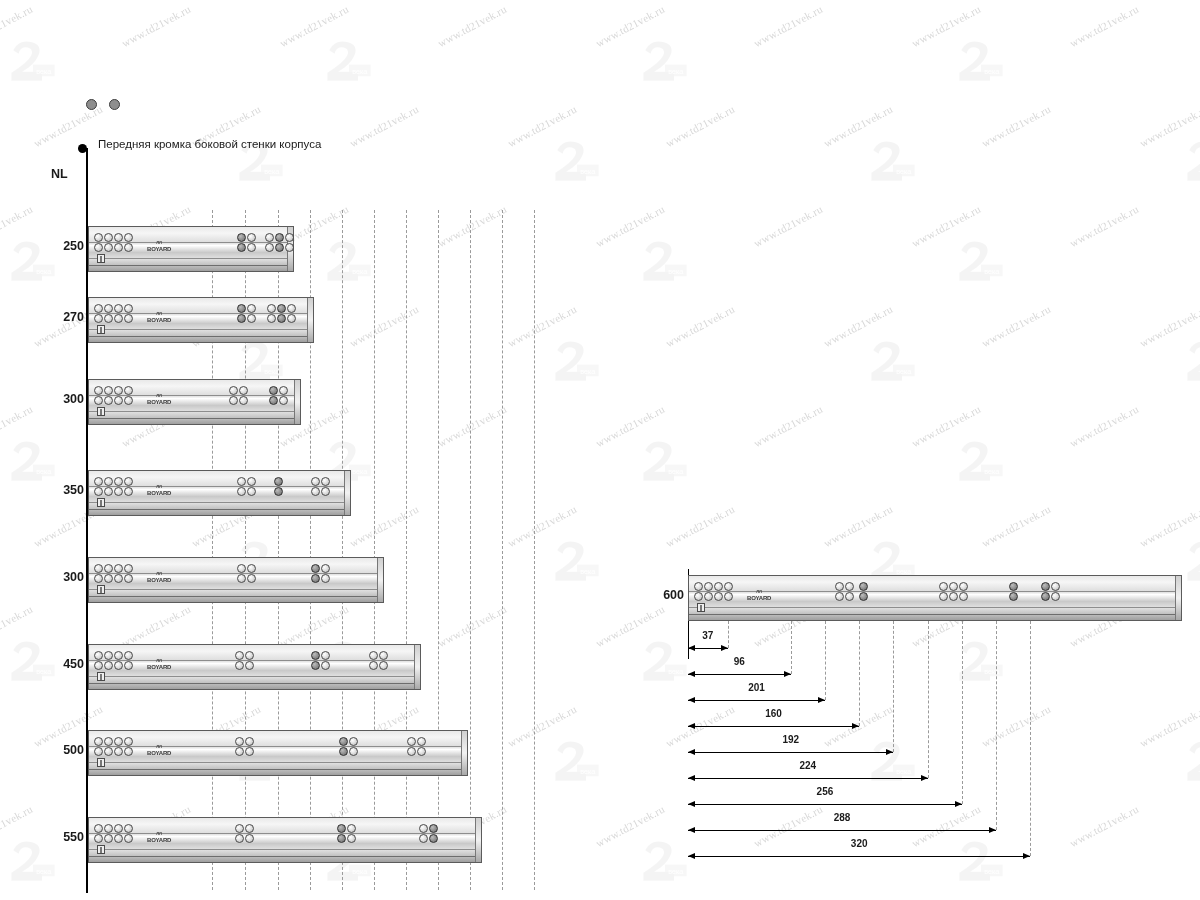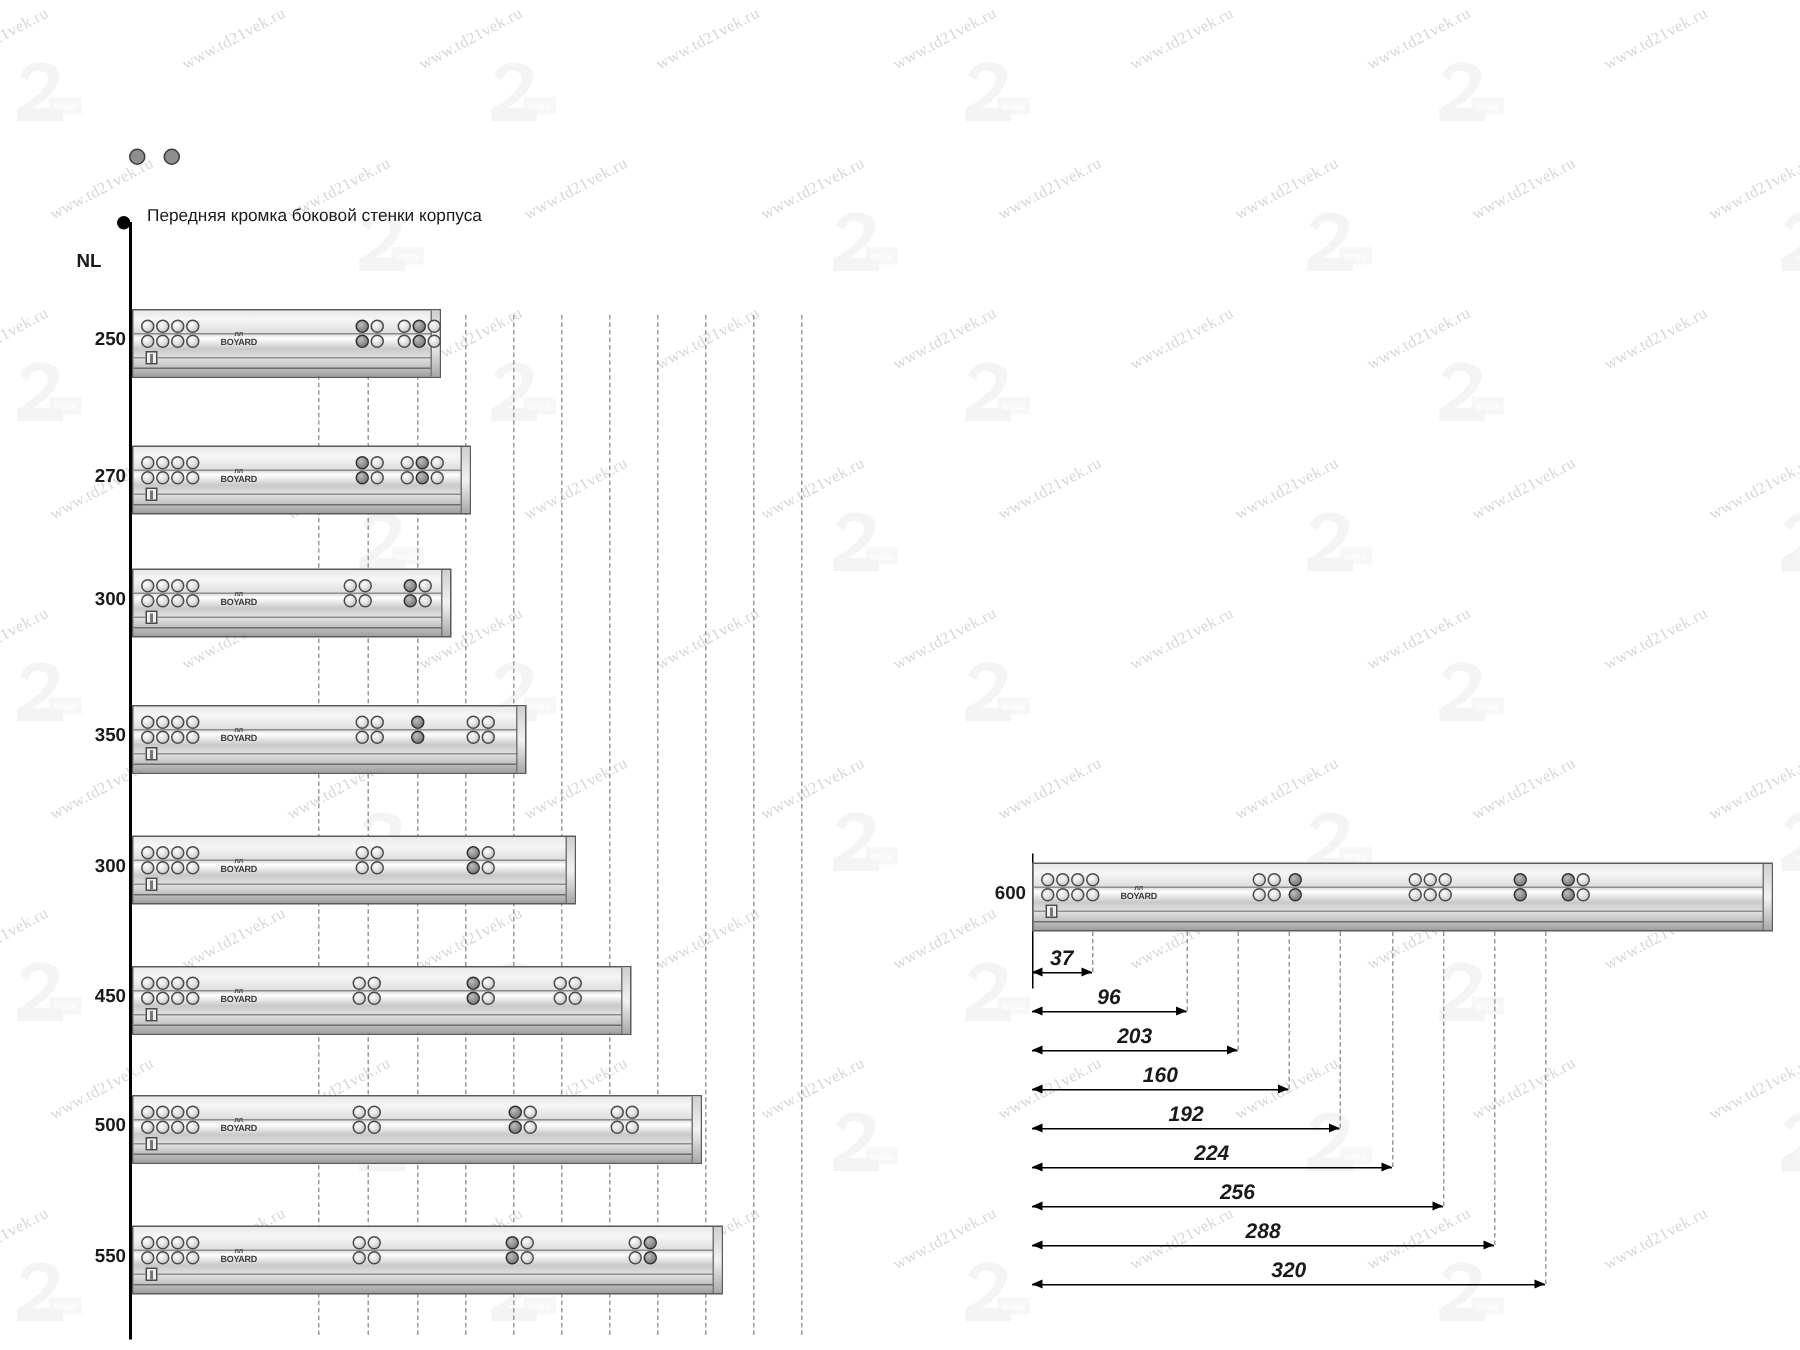--- a/index.html
+++ b/index.html
@@ -243,24 +243,23 @@
     content: "";
     position: absolute;
     top: -3px;
     border-top: 3.5px solid transparent;
     border-bottom: 3.5px solid transparent;
   }
   .dimline::before { left: 0; border-right: 7px solid #000; }
   .dimline::after  { right: 0; border-left: 7px solid #000; }
   .dimtext {
     position: absolute;
-    font-size: 14px;
+    font-size: 10px;
     font-weight: bold;
     transform: translateX(-50%);
-    font-style: italic;
   }
 </style>
 </head>
 <body>
 
 <div id="page">
 
   <div class="wm-layer" id="wm">
       <div class="wm-text" style="left: -40px; top: 20px;">www.td21vek.ru</div>
       <div class="wm-logo" style="left: 6px; top: 34px;"><svg viewBox="0 0 60 60" xmlns="http://www.w3.org/2000/svg">
@@ -539,21 +538,21 @@
       <div class="guide" style="left: 310px;"></div>
       <div class="guide" style="left: 342px;"></div>
       <div class="guide" style="left: 374px;"></div>
       <div class="guide" style="left: 406px;"></div>
       <div class="guide" style="left: 438px;"></div>
       <div class="guide" style="left: 470px;"></div>
       <div class="guide" style="left: 502px;"></div>
       <div class="guide" style="left: 534px;"></div>
     </div>
   <div id="rows">
-      <div class="row" style="left: 88px; top: 206px; width: 206px;">
+      <div class="row" style="left: 88px; top: 226px; width: 206px;">
         <div class="slide" style="width: 206px;">
           <div class="seam s1"></div>
           <div class="seam s2"></div>
           <div class="seam s3"></div>
           <div class="end-cap" style="right:0"></div>
           <div class="brand" style="left: 58px;"><span class="b-top">ЛЛ</span>BOYARD</div>
           <div class="tab" style="left: 8px; top: 27px;"></div>
           <div class="holes" style="left: 5px; top: 6px;">
             <div class="hcol">
               <div class="hole"></div>
@@ -1062,21 +1061,21 @@
       </div>
       <div class="dim-axis" style="left: 688px; top: 569px; height: 90px;"></div>
       <div class="dim-tick" style="left: 727.59px; top: 621px; height: 27px;"></div>
       <div class="dimline" style="left: 688px; top: 648px; width: 39.59px;"></div>
       <div class="dimtext" style="left: 707.795px; top: 630px;">37</div>
       <div class="dim-tick" style="left: 790.72px; top: 621px; height: 53px;"></div>
       <div class="dimline" style="left: 688px; top: 674px; width: 102.72px;"></div>
       <div class="dimtext" style="left: 739.36px; top: 656px;">96</div>
       <div class="dim-tick" style="left: 824.96px; top: 621px; height: 79px;"></div>
       <div class="dimline" style="left: 688px; top: 700px; width: 136.96px;"></div>
-      <div class="dimtext" style="left: 756.48px; top: 682px;">203</div>
+      <div class="dimtext" style="left: 756.48px; top: 682px;">201</div>
       <div class="dim-tick" style="left: 859.2px; top: 621px; height: 105px;"></div>
       <div class="dimline" style="left: 688px; top: 726px; width: 171.2px;"></div>
       <div class="dimtext" style="left: 773.6px; top: 708px;">160</div>
       <div class="dim-tick" style="left: 893.44px; top: 621px; height: 131px;"></div>
       <div class="dimline" style="left: 688px; top: 752px; width: 205.44px;"></div>
       <div class="dimtext" style="left: 790.72px; top: 734px;">192</div>
       <div class="dim-tick" style="left: 927.68px; top: 621px; height: 157px;"></div>
       <div class="dimline" style="left: 688px; top: 778px; width: 239.68px;"></div>
       <div class="dimtext" style="left: 807.84px; top: 760px;">224</div>
       <div class="dim-tick" style="left: 961.92px; top: 621px; height: 183px;"></div>

